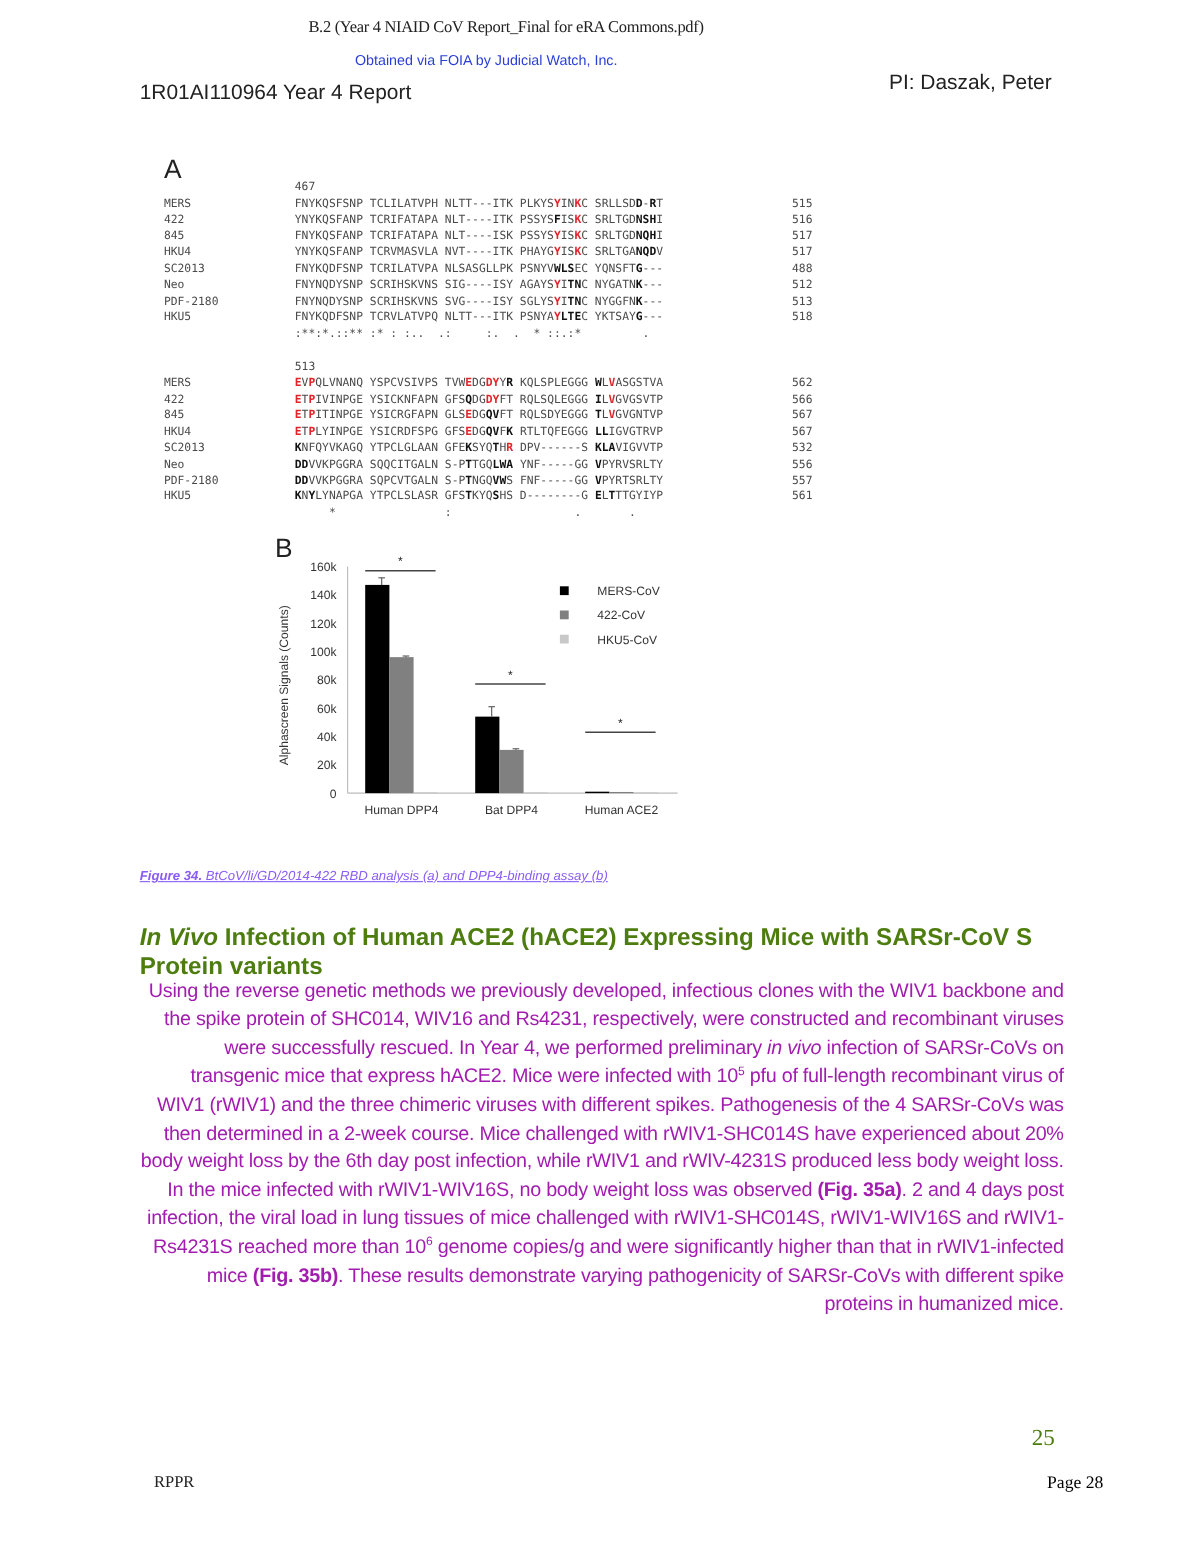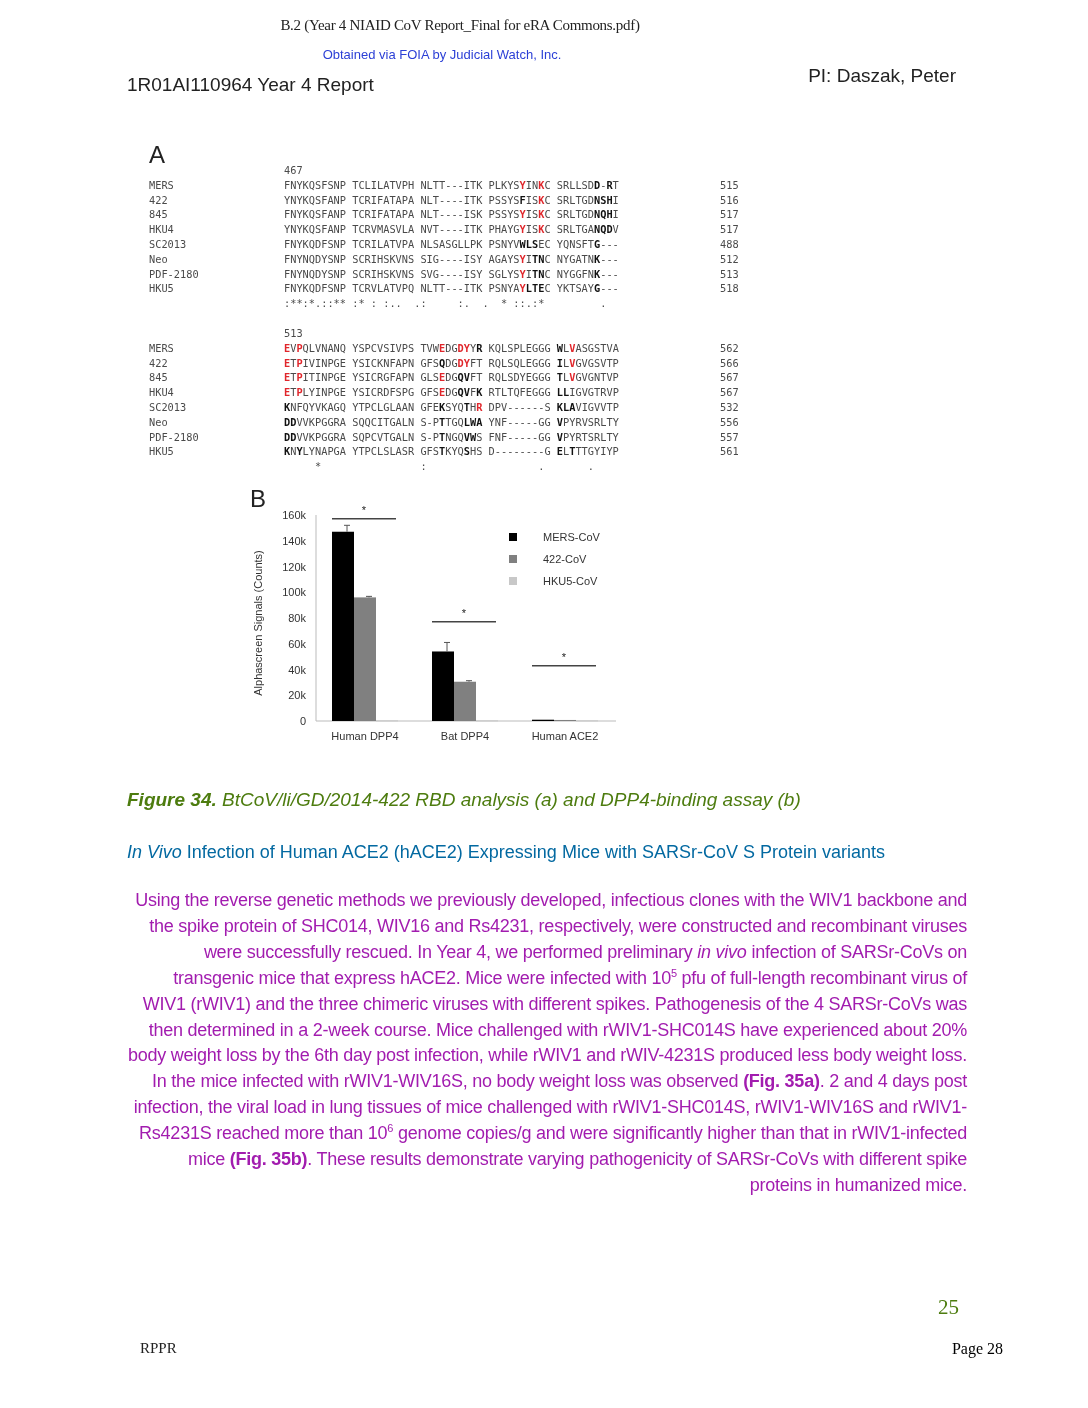--- a/index.html
+++ b/index.html
@@ -10,33 +10,33 @@
   .mono { font-family: "DejaVu Sans Mono", "Liberation Mono", monospace; }
 
   #top-file { left: 0; width: 920px; top: 17px; text-align: center; font-size: 15px; color: #222; letter-spacing: -0.3px; }
   #foia { left: 0; width: 884px; top: 47px; text-align: center; font-size: 13px; color: #2b3fd6; }
   #hdr-left { left: 127px; top: 74px; font-size: 19px; color: #222; }
   #hdr-right { right: 132px; top: 65px; font-size: 19px; color: #222; }
 
   #label-a { left: 149px; top: 141px; font-size: 24px; color: #222; }
   .aln { font-size: 10.3px; line-height: 14.8px; color: #4a4a4a; white-space: pre; }
   .aln .nm { position: absolute; left: 0; }
-  .aln .sq { position: absolute; left: 135px; }
+  .aln .sq { position: absolute; left: 119px; }
   .aln .en { position: absolute; left: 524px; margin-left: 47px; }
   .aln b { color: #111; font-weight: bold; }
   .aln .red { color: #e0262b; font-weight: bold; }
   .aln-block { left: 149px; width: 600px; }
   .aln-row { position: relative; height: 14.8px; }
 
   #label-b { left: 250px; top: 485px; font-size: 24px; color: #222; }
   #chart { left: 250px; top: 500px; }
 
-  #caption { left: 127px; top: 789px; font-size: 19px; font-style: italic; color: #4d7c0f; }
+  #caption { left: 127px; top: 789px; font-size: 12px; font-style: italic; color: #8b5cf6; text-decoration: underline; }
   #caption b { font-style: italic; }
-  #section-heading { left: 127px; top: 839px; width: 840px; font-size: 18px; font-weight: normal; line-height: 26px; color: #0369a1; }
+  #section-heading { left: 127px; top: 839px; width: 840px; font-size: 22px; font-weight: bold; line-height: 26px; color: #4d7c0f; }
   #body-text { left: 127px; top: 888px; width: 840px; font-size: 18px; line-height: 25.9px; color: #a21caf; letter-spacing: -0.25px; text-align: right; }
   #body-text sup { font-size: 11px; line-height: 0; }
 
   #page-num { right: 129px; top: 1295px; font-size: 21px; color: #4d7c0f; }
   #footer-left { left: 140px; top: 1340px; font-size: 15px; color: #222; }
   #footer-right { right: 85px; top: 1340px; font-size: 16px; color: #000000; }
 </style>
 </head>
 <body>
 

